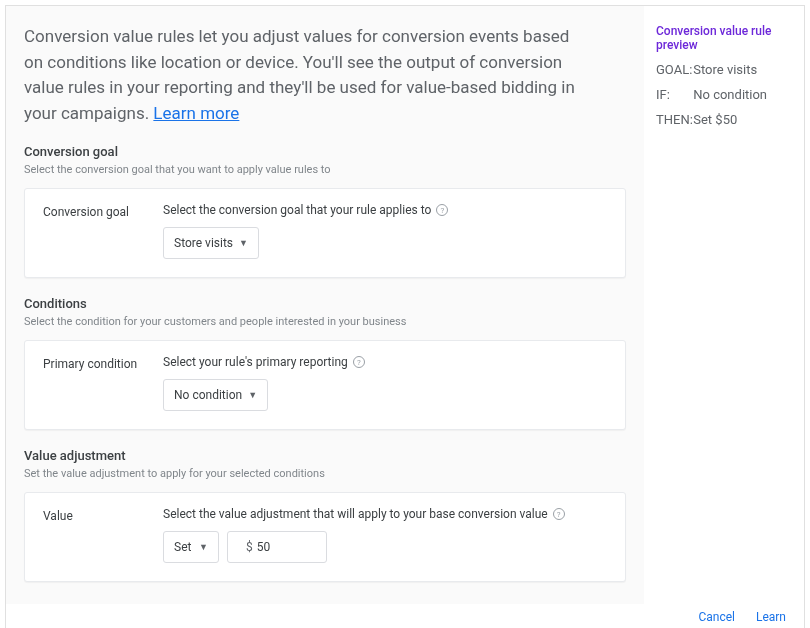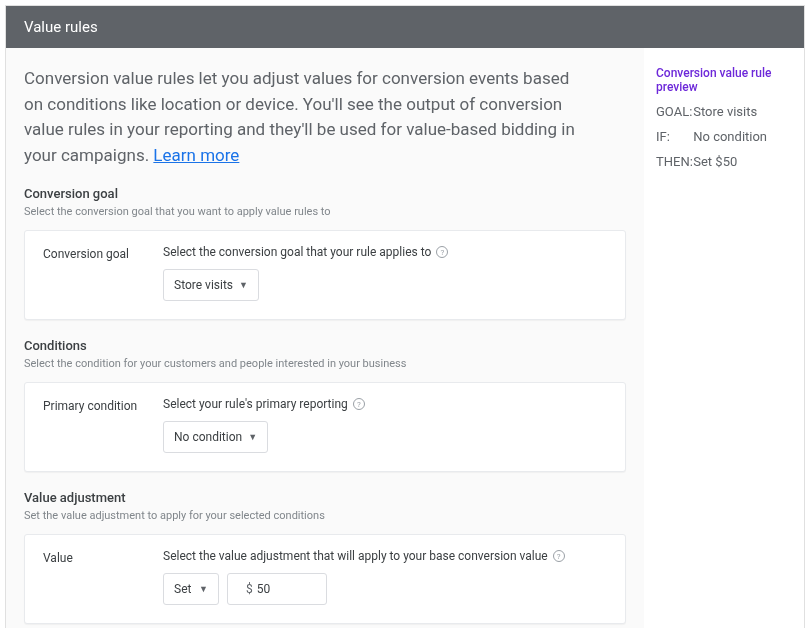--- a/index.html
+++ b/index.html
@@ -27,23 +27,20 @@
     .side-line { font-size: 13px; color: #5f6368; margin-top: 10px; }
     .side-line .lbl { display: inline-block; width: 34px; }
     .footer-actions { text-align: right; padding: 6px 18px 10px 0; font-size: 12px; }
     .footer-actions span { color: #1a73e8; margin-left: 18px; cursor: pointer; }
     .caption { font-style: italic; text-align: center; color: #3c4043; font-size: 17px; line-height: 1.5; padding: 6px 30px 14px 30px; }
   </style>
 </head>
 <body>
 
 <div class="outer">
-  <div class="header-bar">
-    <span>Value rules</span>
-  </div>
 
   <div class="content-area">
     <div class="main-col">
 
       <p class="intro">
         <span>Conversion value rules let you adjust values for conversion events based on conditions like location or device. You'll see the output of conversion value rules in your reporting and they'll be used for value-based bidding in your campaigns. </span>
         <a href="#">Learn more</a>
       </p>
 
       <div class="section-title">Conversion goal</div>
@@ -73,21 +70,21 @@
           </div>
           <div class="dropdown-btn">
             <span>No condition</span>
             <span class="caret">▼</span>
           </div>
         </div>
       </div>
 
       <div class="section-title">Value adjustment</div>
       <div class="section-sub">Set the value adjustment to apply for your selected conditions</div>
-      <div class="card" style="margin-bottom:4px;justify-content:flex-end;">
+      <div class="card" style="margin-bottom:12px;justify-content:flex-end;">
         <div class="card-left">Value</div>
         <div class="card-right">
           <div class="field-label">
             <span>Select the value adjustment that will apply to your base conversion value</span>
             <span class="help-icon">?</span>
           </div>
           <div class="value-row">
             <div class="dropdown-btn" style="min-width:56px;justify-content:space-between;">
               <span>Set</span>
               <span class="caret">▼</span>

